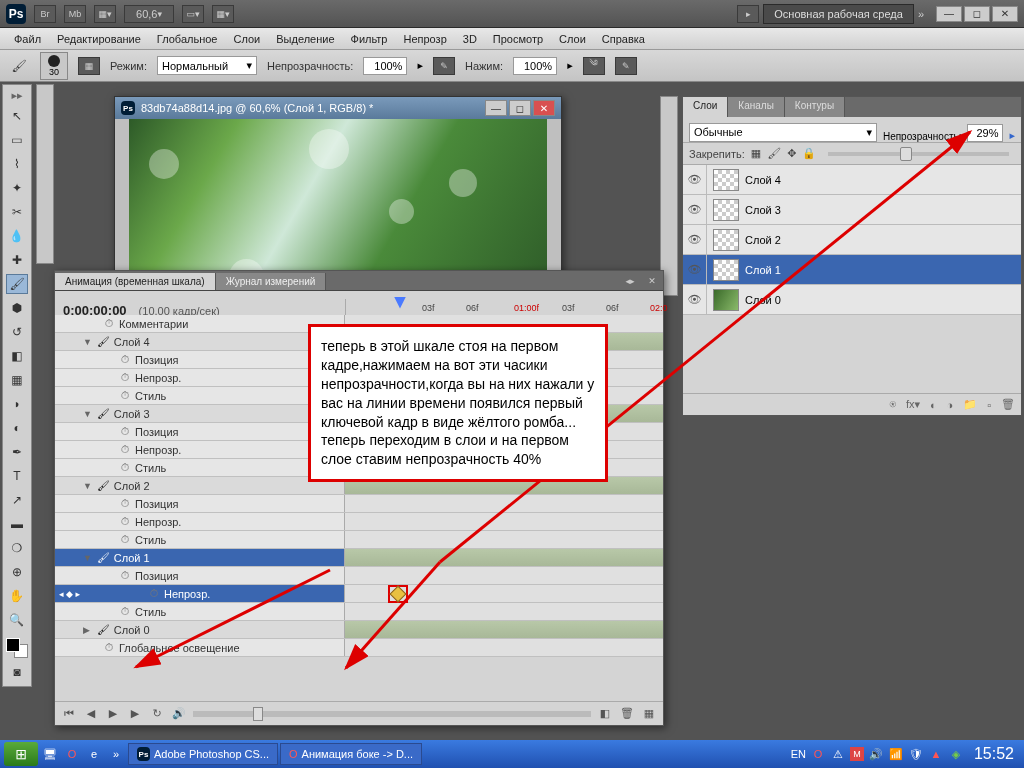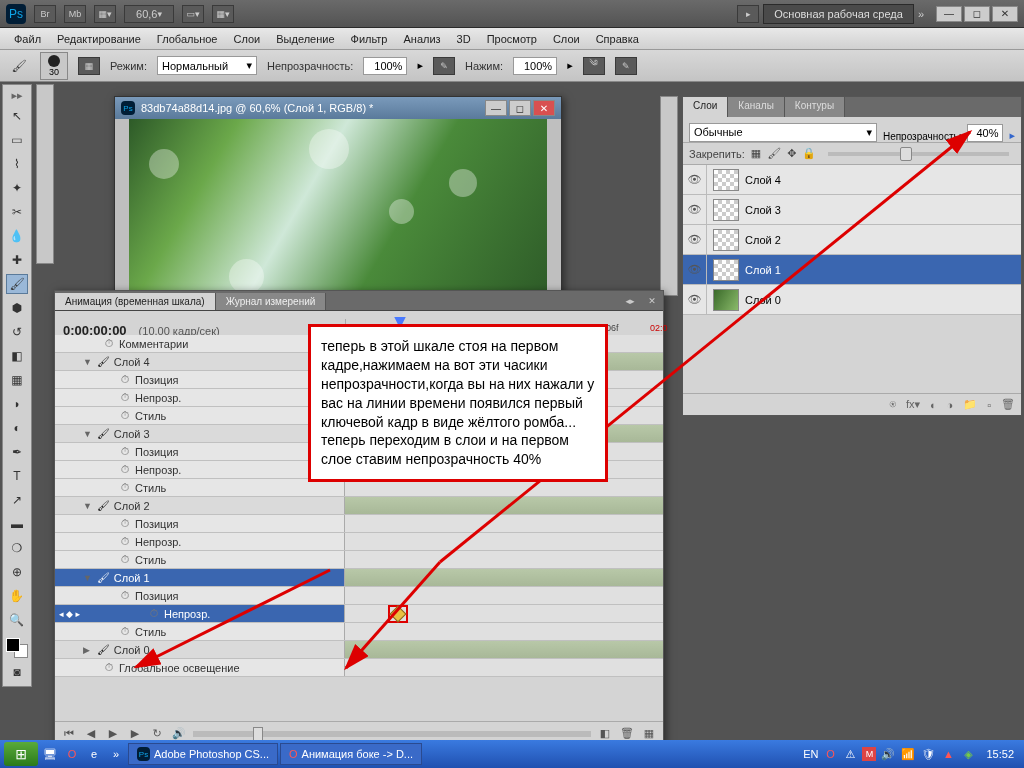--- a/index.html
+++ b/index.html
@@ -1,18 +1,18 @@
 <!DOCTYPE html>
 <html><head>
 <meta charset="utf-8">
 <style>
 *{margin:0;padding:0;box-sizing:border-box;font-family:Tahoma,Arial,sans-serif;font-size:11px;user-select:none}
 body{width:1024px;height:768px;background:#535353;overflow:hidden;position:relative}
 .topbar{height:28px;background:linear-gradient(#6a6a6a,#535353);display:flex;align-items:center;padding:0 6px;gap:8px;border-bottom:1px solid #2a2a2a}
-.ps-logo{width:20px;height:20px;background:#001d36;color:#0ea5e9;display:flex;align-items:center;justify-content:center;font-weight:normal;font-size:12px;border-radius:4px}
+.ps-logo{width:20px;height:20px;background:#001d36;color:#ffffff;display:flex;align-items:center;justify-content:center;font-weight:bold;font-size:12px;border-radius:4px}
 .sq-btn{width:22px;height:18px;background:#5a5a5a;border:1px solid #3a3a3a;color:#ccc;display:flex;align-items:center;justify-content:center;font-size:9px}
 .topbar-right{margin-left:auto;display:flex;gap:4px;align-items:center}
 .workspace-btn{background:#4a4a4a;border:1px solid #2a2a2a;color:#ddd;padding:3px 10px;font-size:11px}
 .win-btns{display:flex;gap:2px;margin-left:8px}
 .win-btn{width:26px;height:16px;background:#ccc;border:1px solid #888;display:flex;align-items:center;justify-content:center;font-size:10px;color:#333}
 .menubar{height:22px;background:linear-gradient(#e8e8e8,#d0d0d0);display:flex;align-items:center;padding:0 8px;gap:4px;border-bottom:1px solid #999}
 .menubar span{padding:2px 6px;color:#222}
 .optionbar{height:32px;background:linear-gradient(#d8d8d8,#c4c4c4);display:flex;align-items:center;padding:0 8px;gap:10px;border-bottom:1px solid #888}
 .brush-prev{width:28px;height:28px;background:#c8c8c8;border:1px solid #888;display:flex;flex-direction:column;align-items:center;justify-content:center}
 .brush-dot{width:12px;height:12px;background:#222;border-radius:50%}
@@ -28,21 +28,21 @@
 .sw-bg{position:absolute;width:14px;height:14px;background:#fff;border:1px solid #888;bottom:0;right:0}
 .dock-left{position:absolute;left:36px;top:2px;width:18px;height:180px;background:#c8c8c8;border:1px solid #888}
 .doc-window{position:absolute;left:114px;top:14px;width:448px;height:268px;background:#bfbfbf;border:1px solid #333;box-shadow:2px 2px 8px rgba(0,0,0,0.5)}
 .doc-title{height:22px;background:linear-gradient(#7a9abb,#5a7a9b);display:flex;align-items:center;padding:0 6px;color:#fff;gap:6px}
 .doc-title .win-btns{margin-left:auto}
 .doc-title .win-btn{width:22px;height:16px}
 .doc-title .close{background:#d85050;color:#fff}
 .doc-canvas{position:absolute;top:22px;left:14px;right:14px;bottom:14px;background:#4a7a3a;overflow:hidden}
 .tree-bg{position:absolute;inset:0;background:linear-gradient(120deg,#2d5a28 0%,#6ba84a 20%,#cfe8d8 40%,#4a8a3a 60%,#2a5526 100%)}
 .bokeh{position:absolute;border-radius:50%;background:rgba(255,255,255,0.35)}
-.anim-panel{position:absolute;left:54px;top:208px;width:610px;height:456px;background:#d4d4d4;border:1px solid #555;box-shadow:2px 2px 8px rgba(0,0,0,0.5)}
+.anim-panel{position:absolute;left:54px;top:188px;width:610px;height:456px;background:#d4d4d4;border:1px solid #555;box-shadow:2px 2px 8px rgba(0,0,0,0.5)}
 .anim-tabs{height:20px;background:#6a6a6a;display:flex;align-items:flex-end;border-bottom:1px solid #444}
 .anim-tab{padding:3px 10px;background:#888;color:#eee;border-right:1px solid #555;font-size:10px}
 .anim-tab.active{background:#d4d4d4;color:#222}
 .anim-ctrl{margin-left:auto;display:flex}
 .anim-head{height:40px;display:flex;align-items:center;background:#d4d4d4;border-bottom:1px solid #aaa}
 .anim-time{width:290px;display:flex;align-items:center;padding:0 8px;gap:12px;color:#222;font-weight:bold}
 .anim-fps{font-weight:normal;color:#555}
 .timeline-ruler{flex:1;position:relative;height:24px;background:#d4d4d4;border-left:1px solid #aaa}
 .ruler-tick{position:absolute;top:4px;font-size:9px;color:#444}
 .ruler-tick.red{color:#c00}
@@ -81,21 +81,21 @@
 .lp-name{font-size:11px}
 .lp-foot{position:absolute;bottom:0;left:0;right:0;height:22px;background:#d4d4d4;border-top:1px solid #aaa;display:flex;align-items:center;justify-content:flex-end;padding:0 6px;gap:10px;color:#666}
 .callout{position:absolute;left:308px;top:242px;width:300px;background:#fff;border:3px solid #d00;padding:10px;z-index:50;font-size:14px;font-family:Arial;color:#000;line-height:1.35}
 .arrow-svg{position:absolute;pointer-events:none;z-index:40}
 .taskbar{position:absolute;bottom:0;left:0;right:0;height:28px;background:linear-gradient(#3a7ae0,#2050b0);display:flex;align-items:center;padding:0 4px;gap:2px}
 .start-btn{width:34px;height:24px;background:linear-gradient(#5aaa3a,#2a7a1a);border-radius:3px;display:flex;align-items:center;justify-content:center;color:#fff;font-size:14px}
 .tb-item{height:22px;padding:0 8px;background:#3a6ac8;border:1px solid #2a4a90;color:#fff;display:flex;align-items:center;gap:4px;font-size:10px;max-width:150px;overflow:hidden;white-space:nowrap}
 .tb-ql{width:20px;height:20px;display:flex;align-items:center;justify-content:center;color:#fff}
 .tray{margin-left:auto;display:flex;align-items:center;gap:4px;color:#fff;font-size:10px}
 .tray-icon{width:16px;height:16px;display:flex;align-items:center;justify-content:center}
-.clock{padding:0 6px;font-size:11px}
+.clock{padding:0 6px;font-size:16px}
 .dock-right{position:absolute;right:346px;top:14px;width:18px;height:200px;background:#c8c8c8;border:1px solid #888}
 </style>
 </head>
 <body>
 
 <div class="topbar">
   <div class="ps-logo">Ps</div>
   <div class="sq-btn">Br</div>
   <div class="sq-btn">Mb</div>
   <div class="sq-btn">▦▾</div>
@@ -114,21 +114,21 @@
   </div>
 </div>
 
 <div class="menubar">
   <span>Файл</span>
   <span>Редактирование</span>
   <span>Глобальное</span>
   <span>Слои</span>
   <span>Выделение</span>
   <span>Фильтр</span>
-  <span>Анализ</span>
+  <span>Непрозр</span>
   <span>3D</span>
   <span>Просмотр</span>
   <span>Слои</span>
   <span>Справка</span>
 </div>
 
 <div class="optionbar">
   <div class="tool">🖌</div>
   <div class="brush-prev">
     <div class="brush-dot"></div>
@@ -417,21 +417,21 @@
       <div class="lp-tab active">Слои</div>
       <div class="lp-tab">Каналы</div>
       <div class="lp-tab">Контуры</div>
     </div>
     <div class="lp-opts">
       <div class="lp-blend">
           <span>Обычные</span>
           <span>▾</span>
         </div>
       <span style="font-size:10px">Непрозрачность:</span>
-      <div class="lp-opac-val">40%</div>
+      <div class="lp-opac-val">29%</div>
       <span style="color:#36c">▸</span>
     </div>
     <div class="lp-lock">
       <span>Закрепить:</span>
       <span>▦</span>
       <span>🖌</span>
       <span>✥</span>
       <span>🔒</span>
       <div class="lp-slider">
           <div class="lp-slider-thumb"></div>

